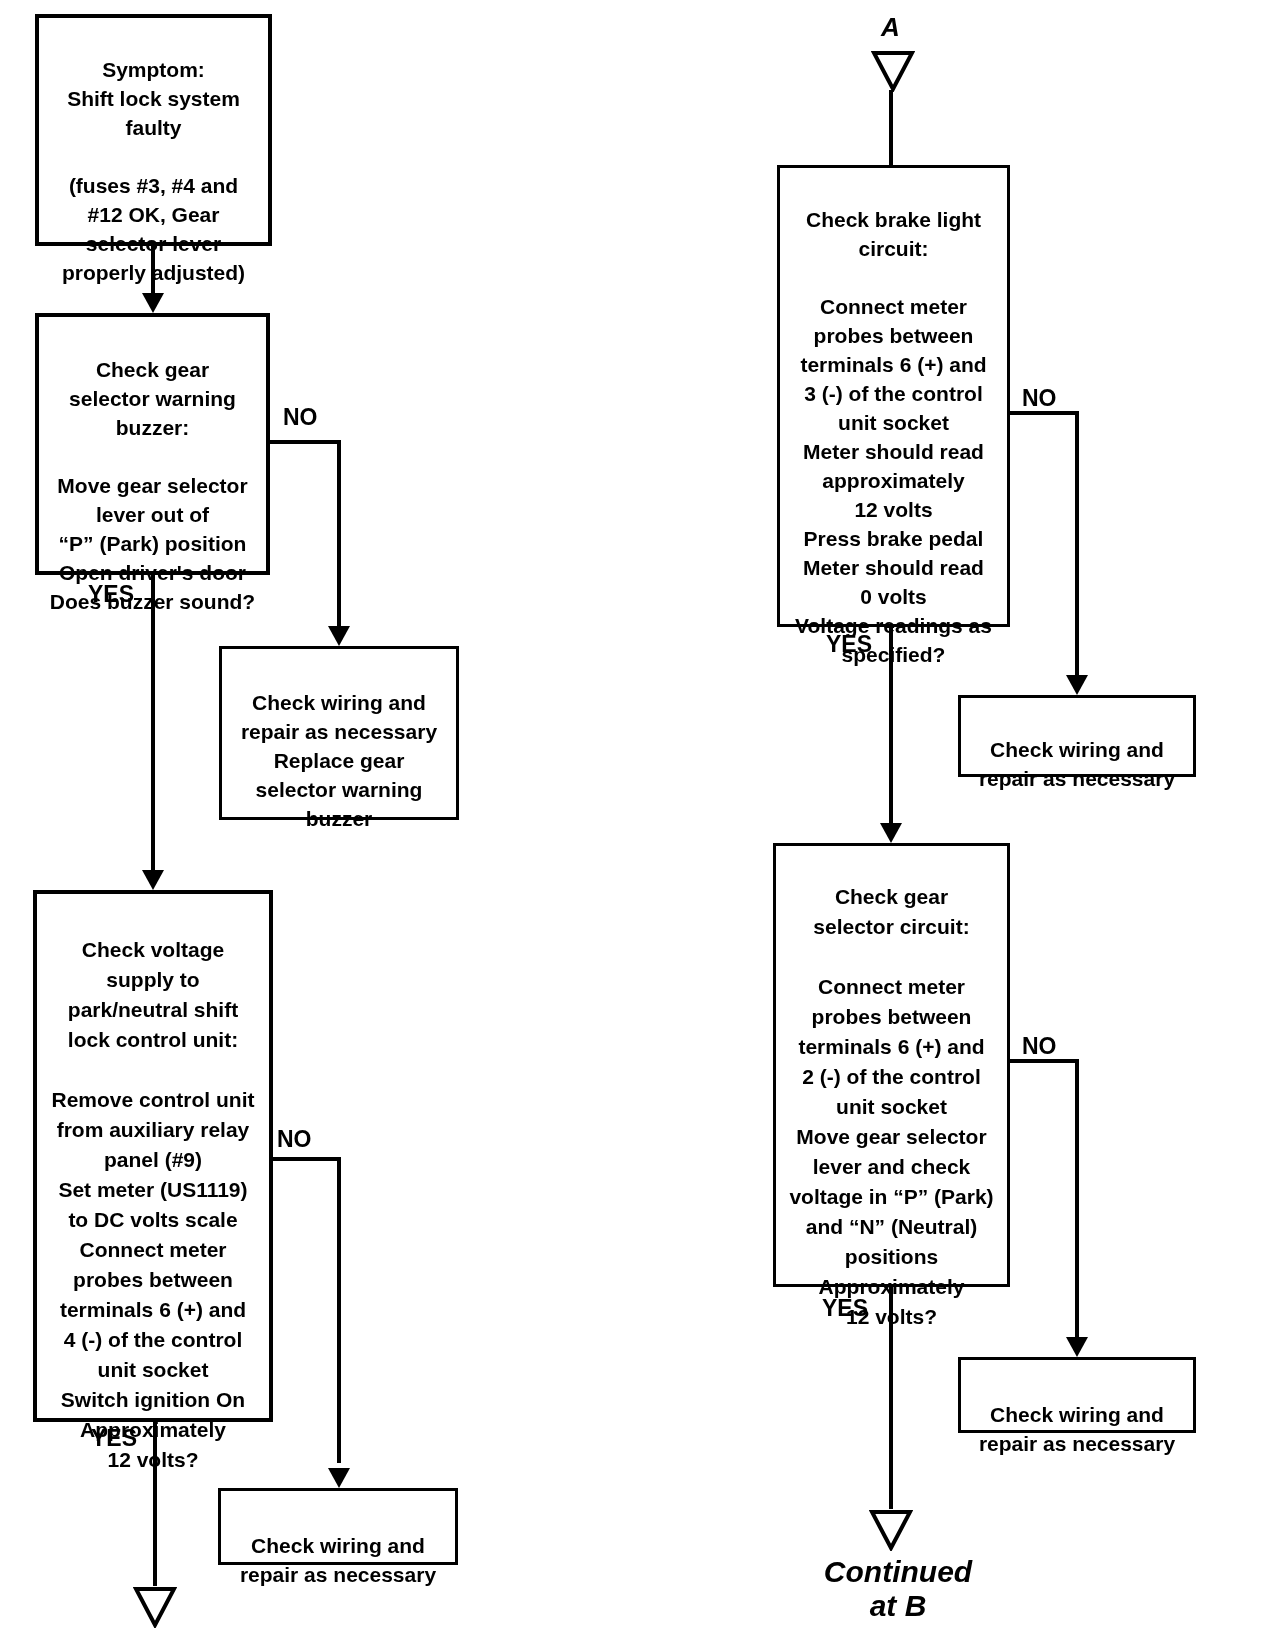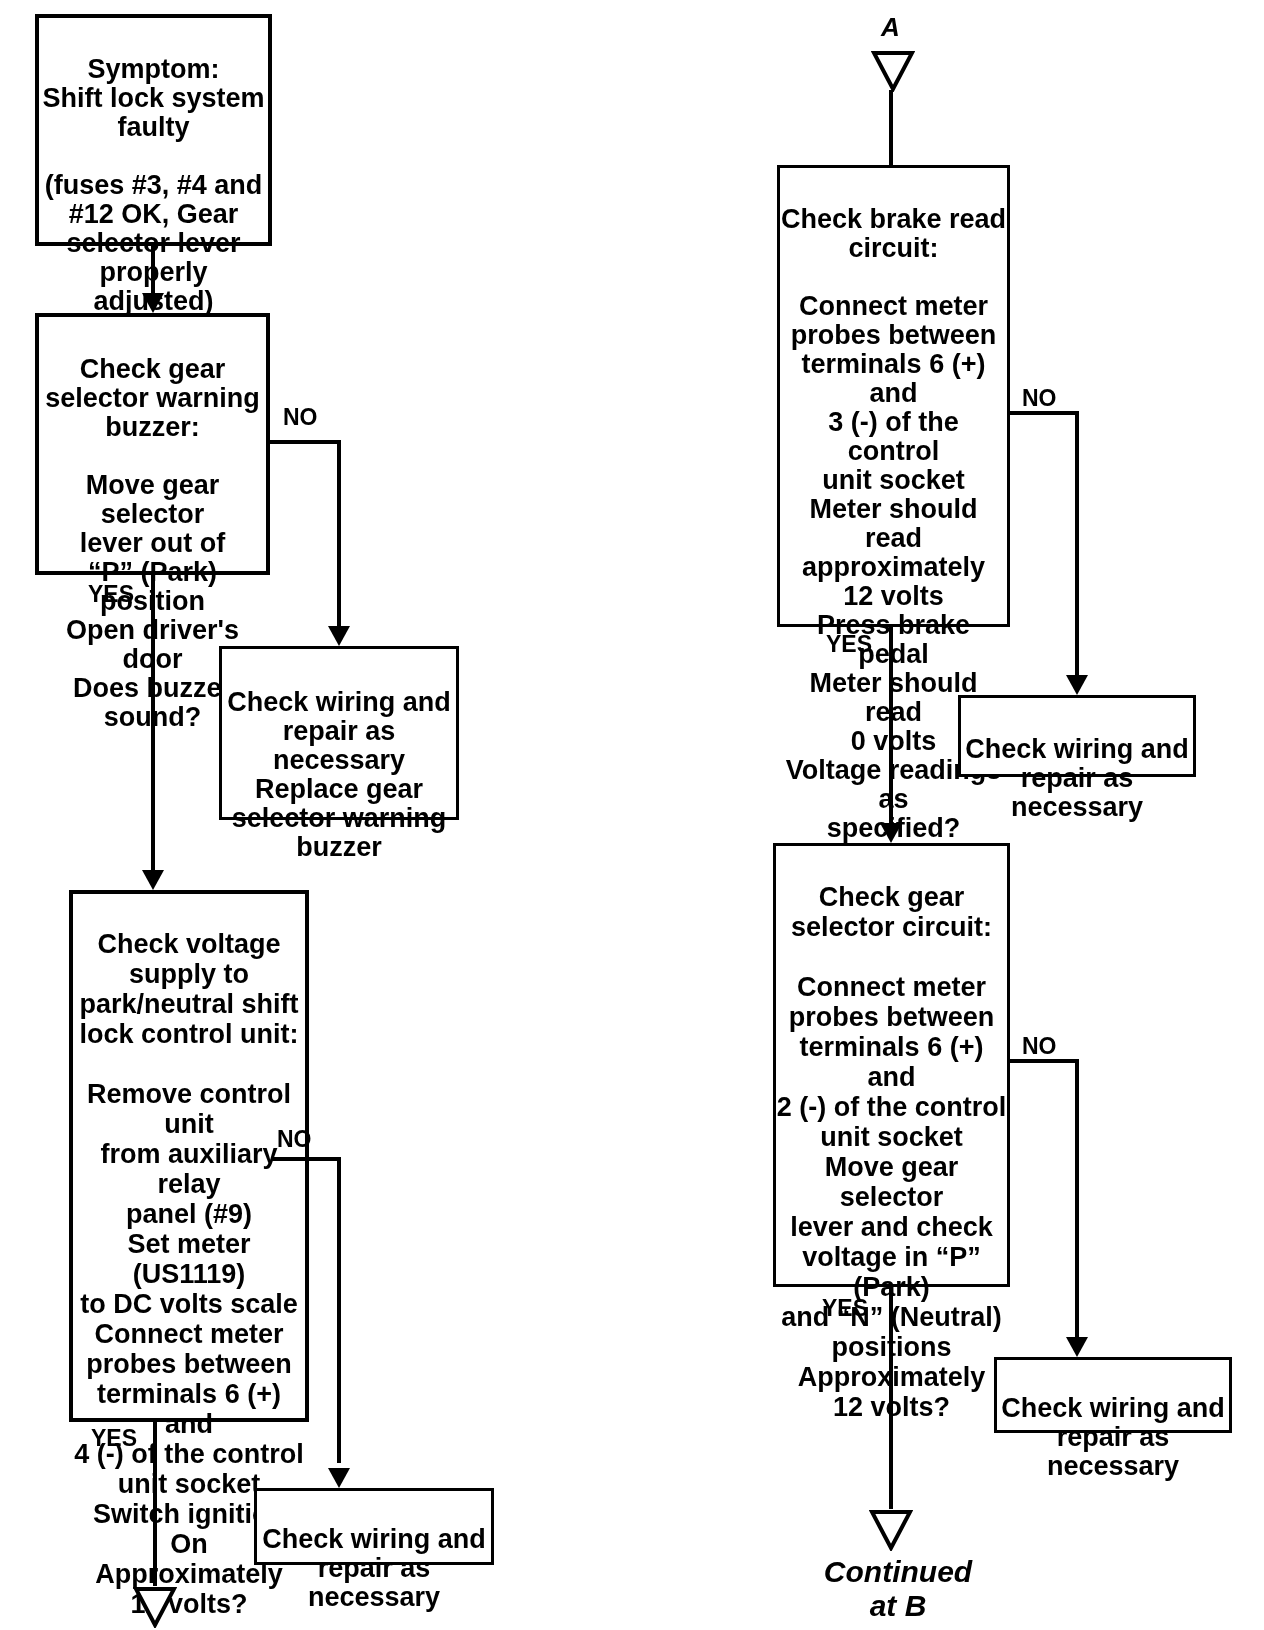--- a/index.html
+++ b/index.html
@@ -7,37 +7,37 @@
   .canvas {
     position:relative; width:1264px; height:1630px;
     background:var(--paper); color:var(--ink);
     font-family:"Liberation Sans", sans-serif;
     overflow:hidden;
   }
   .box {
     position:absolute; box-sizing:border-box;
     background:var(--paper); border:3px solid var(--ink);
     text-align:center; white-space:pre-line;
-    font-size:27px; line-height:29px;
+    font-size:21px; line-height:29px;
   }
   .box.thick { border-width:4px; }
   .hd { font-weight:bold; white-space:pre-line; }
   .bd { white-space:pre-line;font-weight:bold; }
   .ln { position:absolute; background:var(--ink); }
   .arr {
     position:absolute; width:0; height:0;
     border-left:11px solid transparent;
     border-right:11px solid transparent;
     border-top:20px solid var(--ink);
   }
   .tag { position:absolute; font-weight:bold; font-size:23px; line-height:26px; }
   .ref  { position:absolute; font-weight:bold; font-style:italic; font-size:26px; }
   .cont { position:absolute; font-weight:bold; font-style:italic; font-size:30px; text-align:center; }
   .tri  { position:absolute; }
-  .lh30 { line-height:30px; } .pt5{padding-top:5px;margin-left:36px;} .pt6{padding-top:6px;}
+  .lh30 { line-height:30px; } .pt5{padding-top:11px;} .pt6{padding-top:6px;}
   .pt8{padding-top:8px;} .pt9{padding-top:9px;} .pt10{padding-top:10px;}
 </style>
 </head>
 <body>
 
 <div class="canvas">
 
   <div class="box thick pt8" style="left:35px; top:14px; width:237px; height:232px;">
     <div class="hd">Symptom:
 Shift lock system
@@ -115,21 +115,21 @@
     <polygon points="3,3 41,3 22,39" fill="#ffffff" stroke="#000000" stroke-width="4"></polygon>
   </svg>
 
   <div class="ref" style="left:881px; top:12px;">A</div>
   <svg class="tri" style="left:871px; top:50px;" width="44" height="42">
     <polygon points="3,3 41,3 22,39" fill="#ffffff" stroke="#000000" stroke-width="4"></polygon>
   </svg>
   <div class="ln" style="left:889px; top:90px; width:4px; height:75px;"></div>
 
   <div class="box pt8" style="left:777px; top:165px; width:233px; height:462px;">
-    <div class="hd">Check brake read
+    <div class="hd">Check brake light
 circuit:</div>
     <div class="bd">Connect meter
 probes between
 terminals 6 (+) and
 3 (-) of the control
 unit socket
 Meter should read
 approximately
 12 volts
 Press brake pedal

